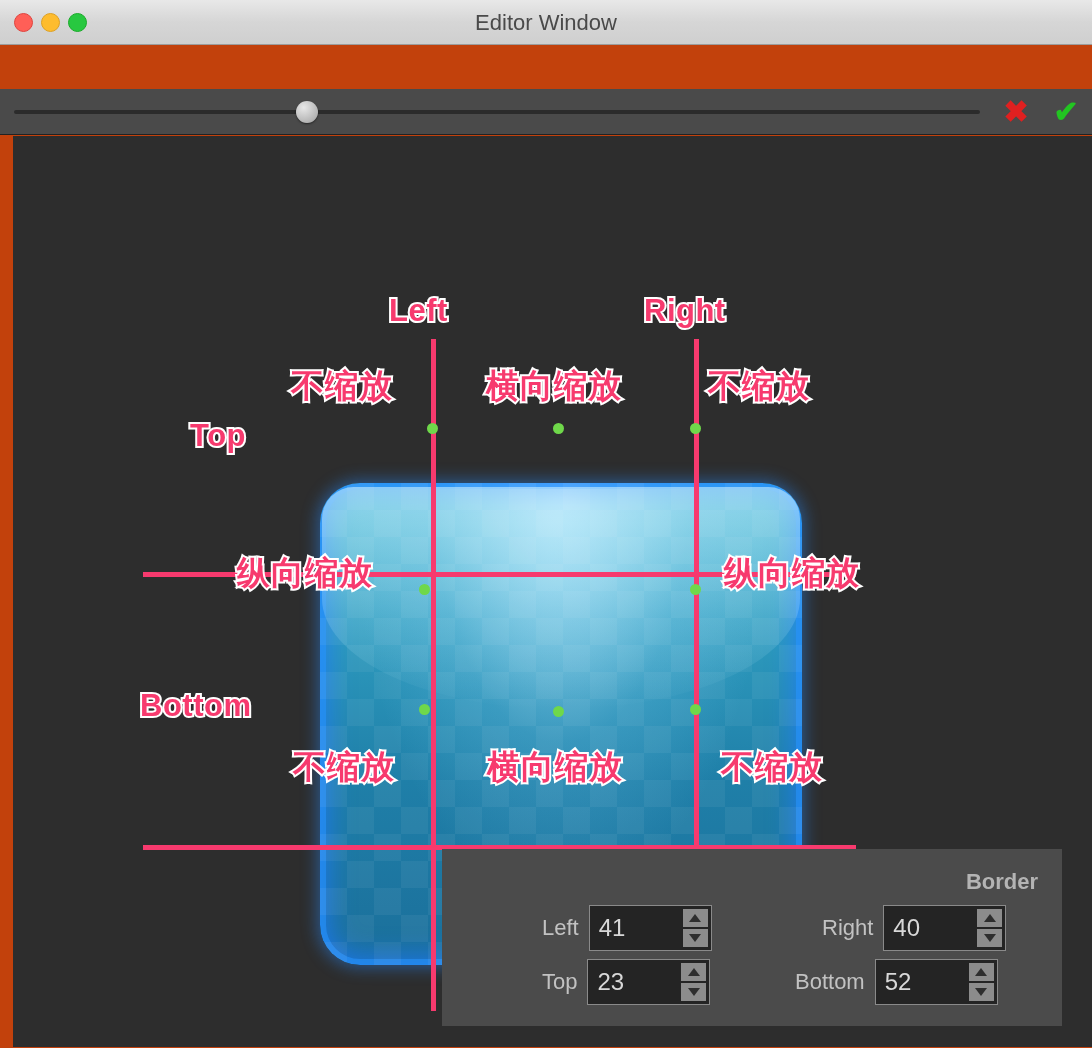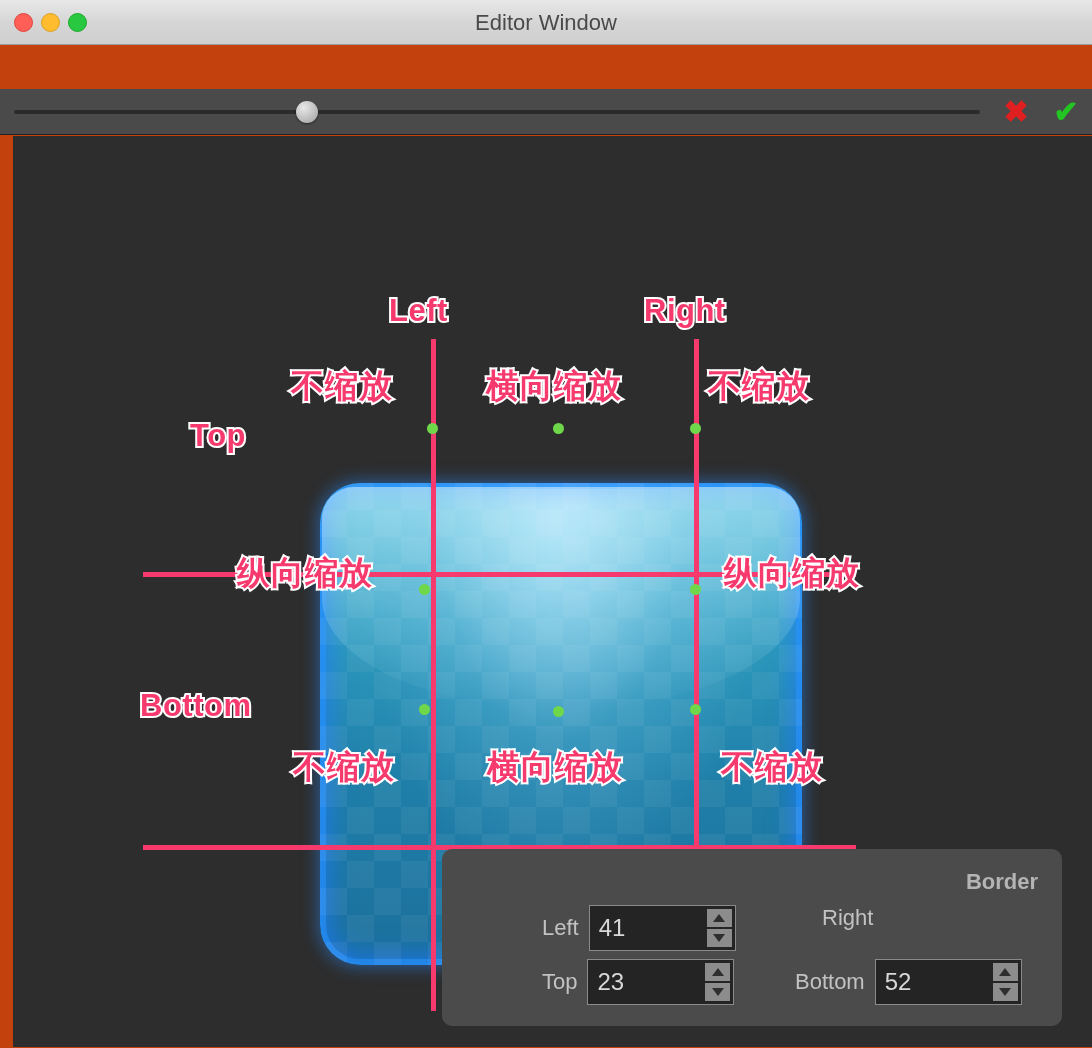--- a/index.html
+++ b/index.html
@@ -234,21 +234,21 @@
   }
   .ptxt.en { font-size: 31px; letter-spacing: .5px; }
   .ptxt.cn { font-size: 33px; letter-spacing: 1px; }
 
   
   .panel {
     position: absolute;
     left: 429px; top: 713px;
     width: 620px; height: 177px;
     background: #4b4b4b;
-    border-radius: 10px;
+    border-radius: 0;
   }
   .panel-title {
     position: absolute;
     right: 24px; top: 20px;
     font-size: 22px;
     font-weight: bold;
     color: #b4b4b4;
   }
   .field {
     position: absolute;
@@ -256,21 +256,21 @@
     align-items: center;
   }
   .field-label {
     font-size: 22px;
     color: #c2c2c2;
     text-align: right;
     margin-right: 10px;
   }
   .spin {
     position: relative;
-    width: 147px;
+    width: 123px;
     height: 46px;
     background: #242424;
     border: 1px solid #8a8a8a;
     box-sizing: border-box;
     display: flex;
     align-items: center;
   }
   .spin-val {
     font-size: 24px;
     color: #d8d8d8;
@@ -390,20 +390,31 @@
               </span>
             <span class="spin-btn">
                 <span class="tri-down"></span>
               </span>
           </span>
         </span>
       </div>
 
       <div class="field" style="left:380px; top:56px;">
         <span class="field-label">Right</span>
+        <span class="spin">
+          <span class="spin-val">40</span>
+          <span class="spin-btns">
+            <span class="spin-btn">
+                <span class="tri-up"></span>
+              </span>
+            <span class="spin-btn">
+                <span class="tri-down"></span>
+              </span>
+          </span>
+        </span>
       </div>
 
       <div class="field" style="left:100px; top:110px;">
         <span class="field-label">Top</span>
         <span class="spin">
           <span class="spin-val">23</span>
           <span class="spin-btns">
             <span class="spin-btn">
                 <span class="tri-up"></span>
               </span>

